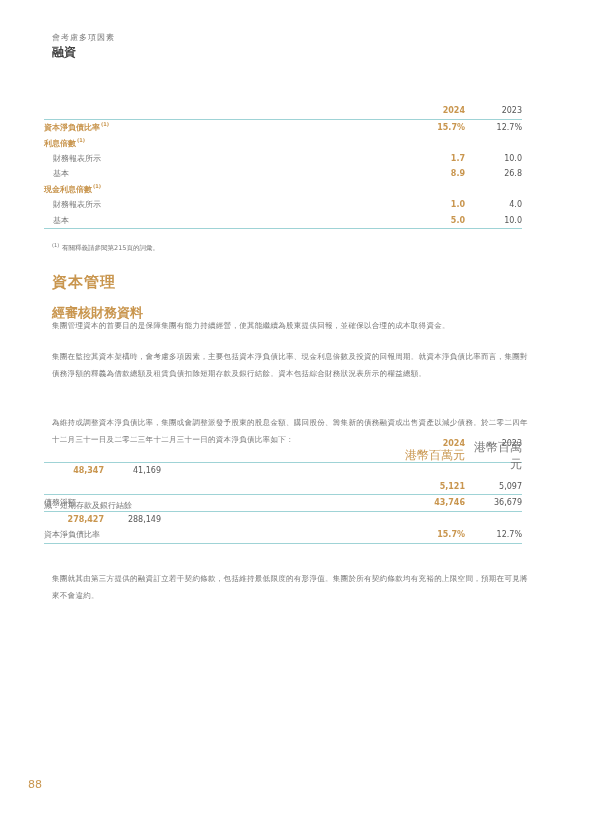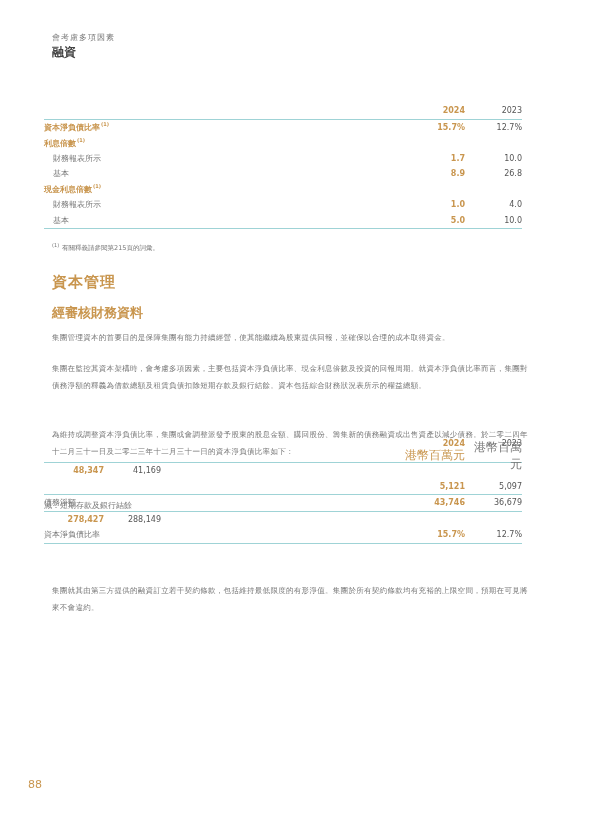--- a/index.html
+++ b/index.html
@@ -83,21 +83,20 @@
       font-weight: bold;
     }
     .para {
       position: absolute;
       left: 52px;
       width: 478px;
       font-size: 7.5px;
       line-height: 17px;
       color: #777777;
       letter-spacing: 0.3px;
-      margin-top: 12px;
     }
     .page-num {
       position: absolute;
       left: 28px;
       top: 778px;
       font-size: 11px;
       color: #c9964f;
     }
     .unit { font-size: 12px; }
   </style>

